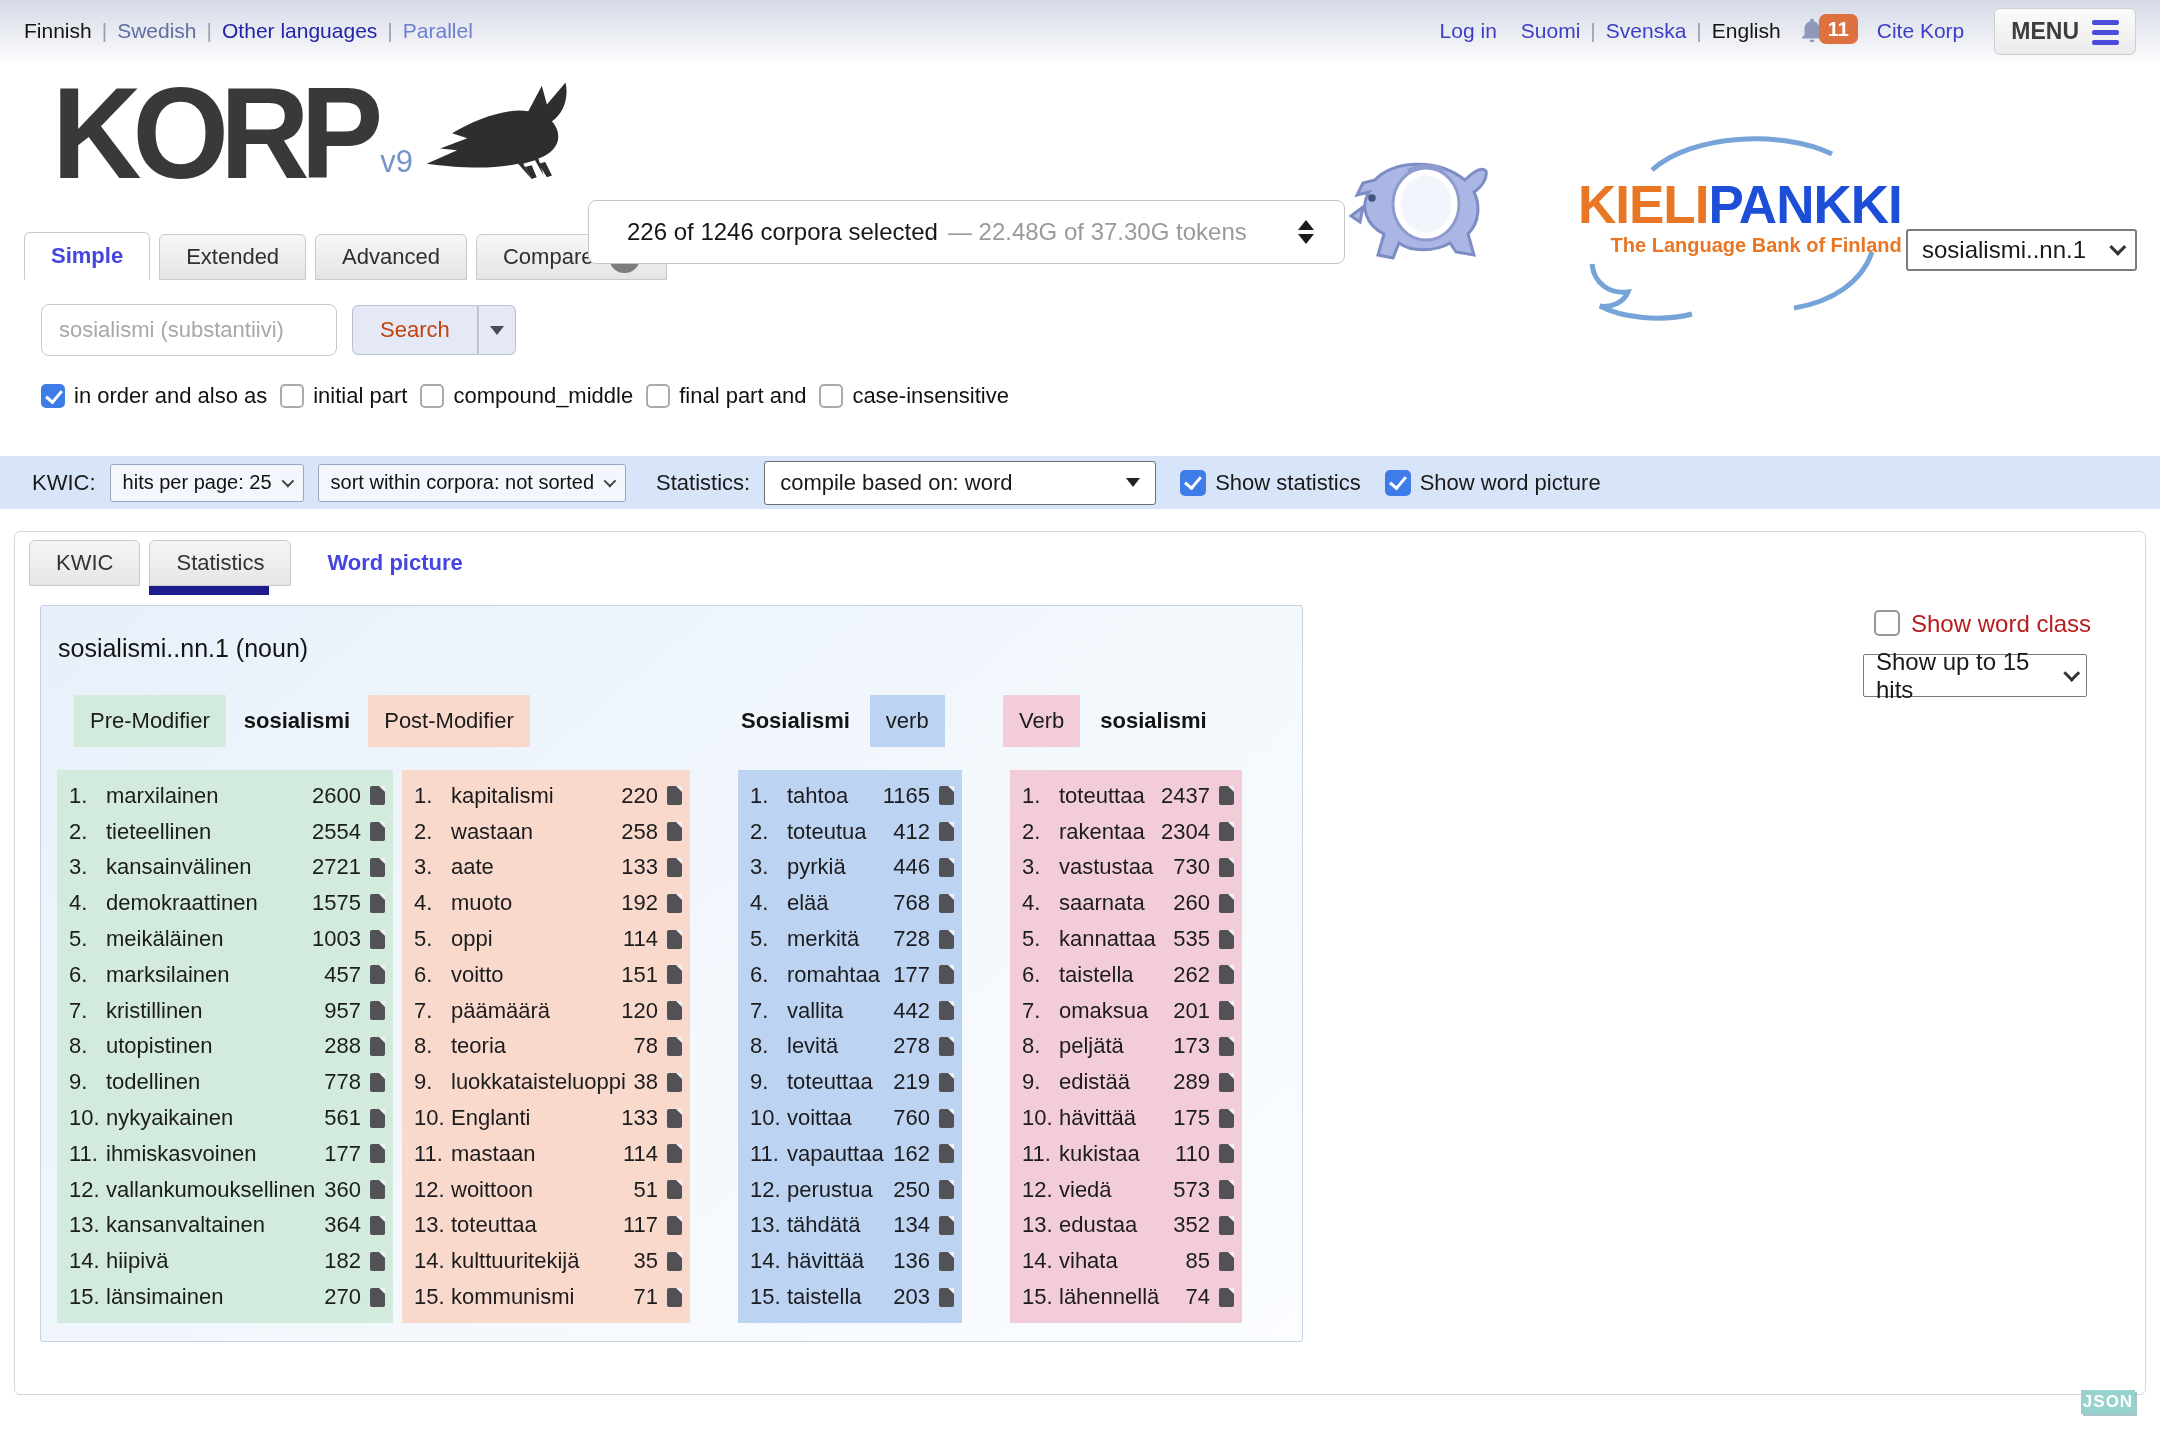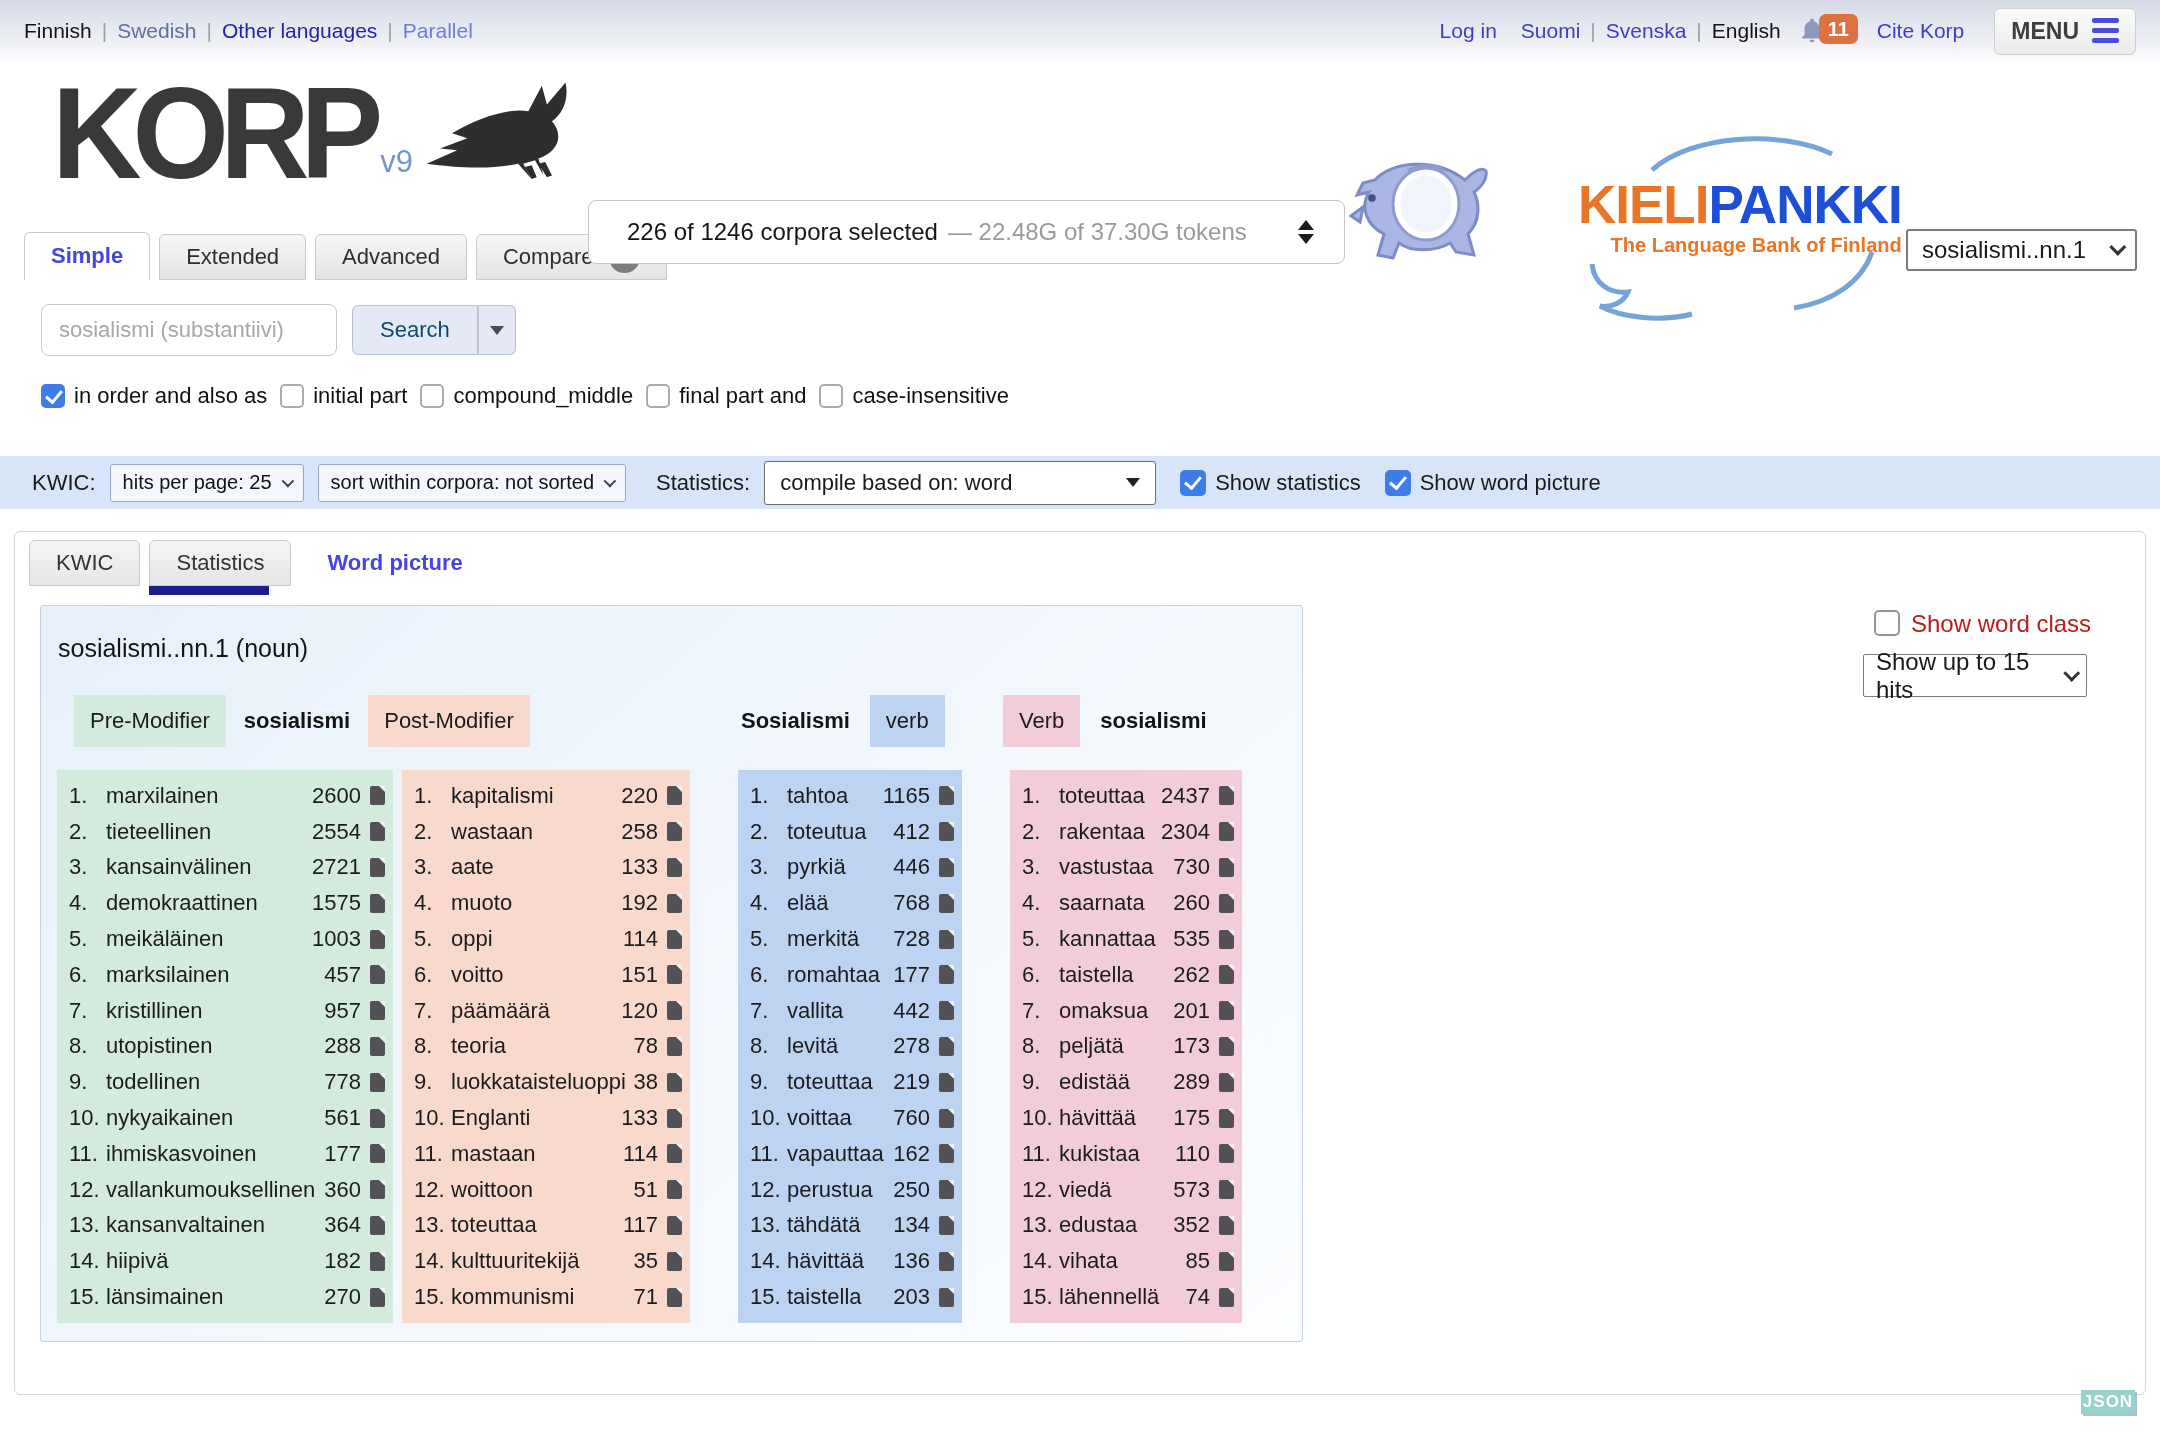--- a/index.html
+++ b/index.html
@@ -17,21 +17,21 @@
   .lang-strong { color:#2323a8; }
   .lang-light { color:#6b7fd0; }
   .top-right { margin-left:auto; display:flex; align-items:center; }
   .top-link { color:#3d3dc8; }
   .loc-current { color:#141414; }
   .bell-wrap { position:relative; margin:0 34px 0 16px; width:46px; height:34px; }
   .bell-svg { position:absolute; left:0; top:2px; }
   .notif-badge { position:absolute; left:22px; top:0px; background:#dd7140; color:#fff;
                  font-weight:bold; font-size:20px; line-height:28px; padding:1px 9px;
                  border-radius:7px; }
-  .menu-btn { margin-left:30px; display:flex; align-items:flex-start; gap:13px; padding:9px 16px;
+  .menu-btn { margin-left:30px; display:flex; align-items:flex-end; gap:13px; padding:9px 16px;
               background:linear-gradient(#fbfbfb,#ebebed); border:1px solid #cfcfcf;
               border-radius:6px; cursor:pointer; }
   .menu-btn .menu-label { font-weight:bold; font-size:23px; color:#3e3e40; }
   .hamburger { display:flex; flex-direction:column; gap:5px; }
   .hamburger i { display:block; width:27px; height:5px; background:#4c4cdb; border-radius:2px; }
 
   
   .logo-row { position:relative; height:170px; background:#fff; }
   .korp-logo { position:absolute; left:52px; top:14px; display:flex; align-items:flex-end; cursor:pointer; }
   .korp-text { font-size:124px; font-weight:900; letter-spacing:-9px; line-height:0.92;
@@ -68,21 +68,21 @@
   .tab-badge { margin-left:16px; width:31px; height:31px; border-radius:50%; background:#7d7d7d;
                color:#fff; font-size:19px; font-weight:bold; display:flex; align-items:center; justify-content:center; }
 
   
   .search-form { display:flex; align-items:center; margin:24px 0 0 41px; }
   .search-input { width:296px; height:52px; border:1px solid #c9c9c9; border-radius:8px;
                   font-size:22px; padding:0 17px; font-family:"Liberation Sans",sans-serif; color:#222; }
   .search-input::placeholder { color:#a8a8a8; }
   .btn-group { display:flex; margin-left:15px; height:50px; }
   .search-btn { padding:0 27px; background:#e4e9f5; border:1px solid #b7c1d6; border-radius:6px 0 0 6px;
-                font-size:22px; color:#0c4a6e; display:flex; align-items:center; cursor:pointer; }
+                font-size:22px; color:#c2410c; display:flex; align-items:center; cursor:pointer; }
   .search-caret { width:38px; background:#e4e9f5; border:1px solid #b7c1d6; border-left:1px solid #c3cbdd;
                   border-radius:0 6px 6px 0; display:flex; align-items:center; justify-content:center; cursor:pointer; }
   .tri-down { width:0; height:0; border-left:7px solid transparent; border-right:7px solid transparent; border-top:9px solid #4a4a52; }
 
   
   .opts { display:flex; align-items:center; margin:27px 0 0 41px; font-size:22px; color:#111; }
   .cb { width:24px; height:24px; border-radius:5px; flex:0 0 auto; position:relative; cursor:pointer; }
   .cb.unchecked { background:#fff; border:2px solid #ababab; }
   .cb.checked { background:#3e7ce8; border:2px solid #3e7ce8; }
   .cb.checked::after { content:""; position:absolute; left:6px; top:1px; width:7px; height:13px;

